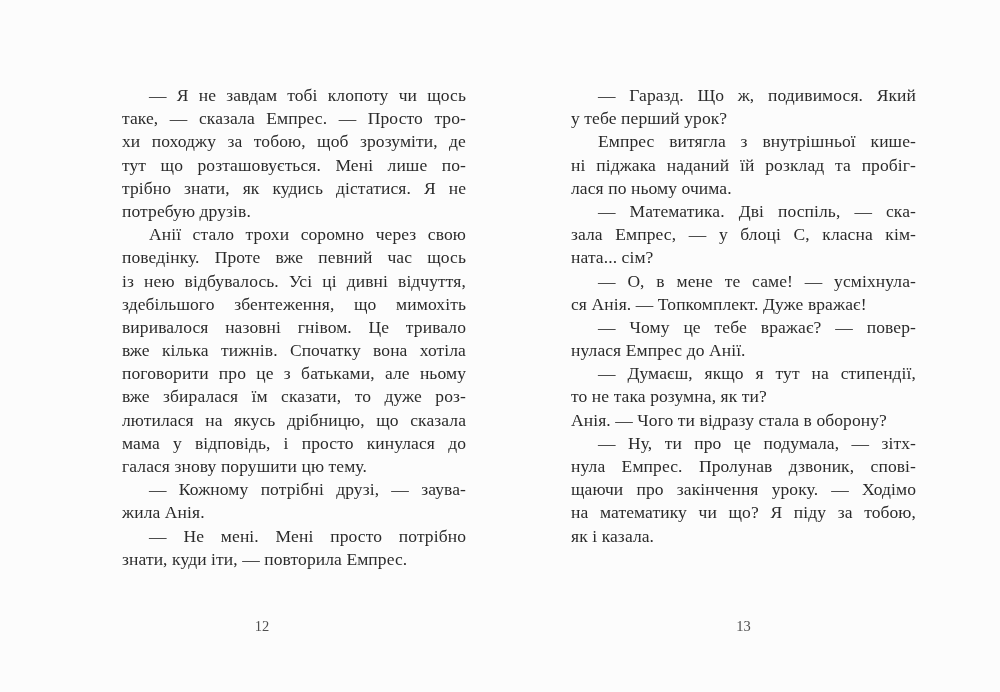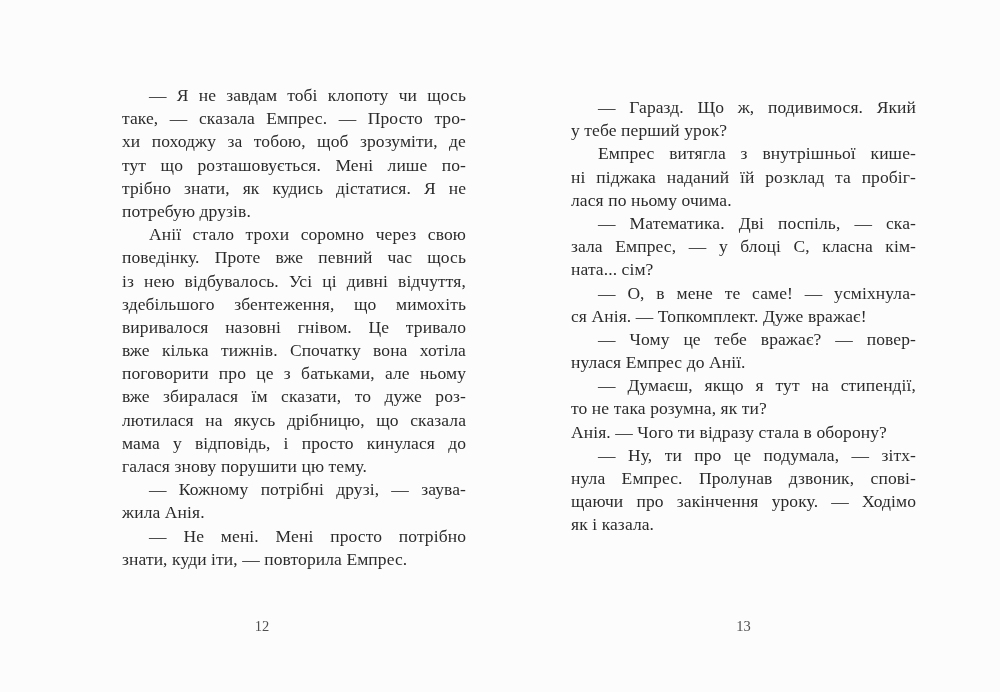--- a/index.html
+++ b/index.html
@@ -18,21 +18,21 @@
     position: absolute;
     inset: 0;
   }
   .text-col {
     position: absolute;
     top: 84px;
     color: #2b2b2b;
     font-size: 17.5px;
   }
   .col-left  { left: 90px;  width: 344px; margin-left: 32px; }
-  .col-right { left: 571px; width: 345px; margin-top: 12px; }
+  .col-right { left: 571px; width: 345px; }
   .line {
     height: 23.2px;
     line-height: 23.2px;
     overflow: hidden;
     text-align: justify;
     text-align-last: justify;
     letter-spacing: 0.1px;
   }
   .line.last  { text-align-last: left; }
   .line.first { text-indent: 27px; }
@@ -89,20 +89,21 @@
       <div class="line first">— О, в мене те саме! — усміхнула-</div>
       <div class="line last">ся Анія. — Топкомплект. Дуже вражає!</div>
       <div class="line first">— Чому це тебе вражає? — повер-</div>
       <div class="line last">нулася Емпрес до Анії.</div>
       <div class="line first">— Думаєш, якщо я тут на стипендії,</div>
       <div class="line last">то не така розумна, як ти?</div>
       <div class="line last">Анія. — Чого ти відразу стала в оборону?</div>
       <div class="line first">— Ну, ти про це подумала, — зітх-</div>
       <div class="line">нула Емпрес. Пролунав дзвоник, спові-</div>
       <div class="line">щаючи про закінчення уроку. — Ходімо</div>
+      <div class="line">на математику чи що? Я піду за тобою,</div>
       <div class="line last">як і казала.</div>
     </div>
 
   <div class="page-number pn-left">12</div>
 
   <div class="page-number pn-right">13</div>
 
 </div>
 
 </body></html>

